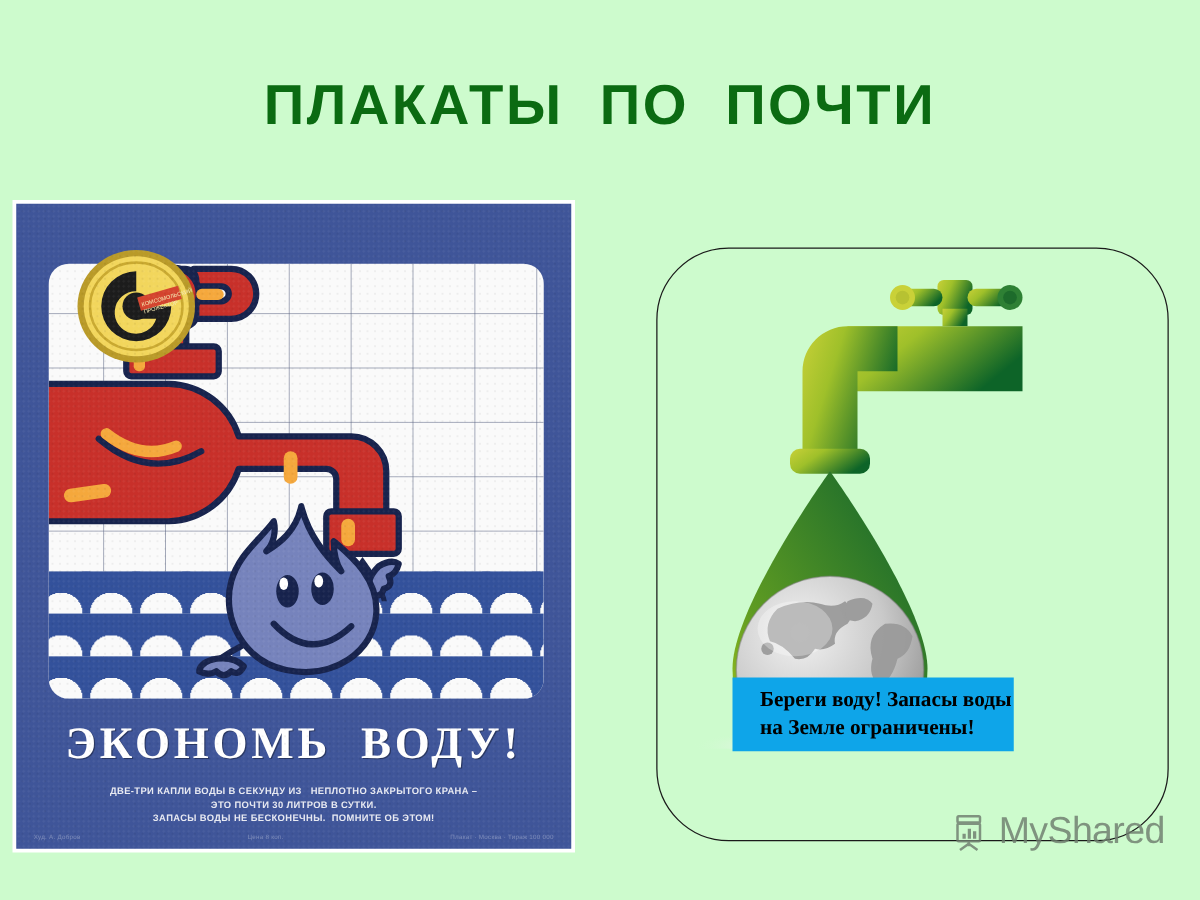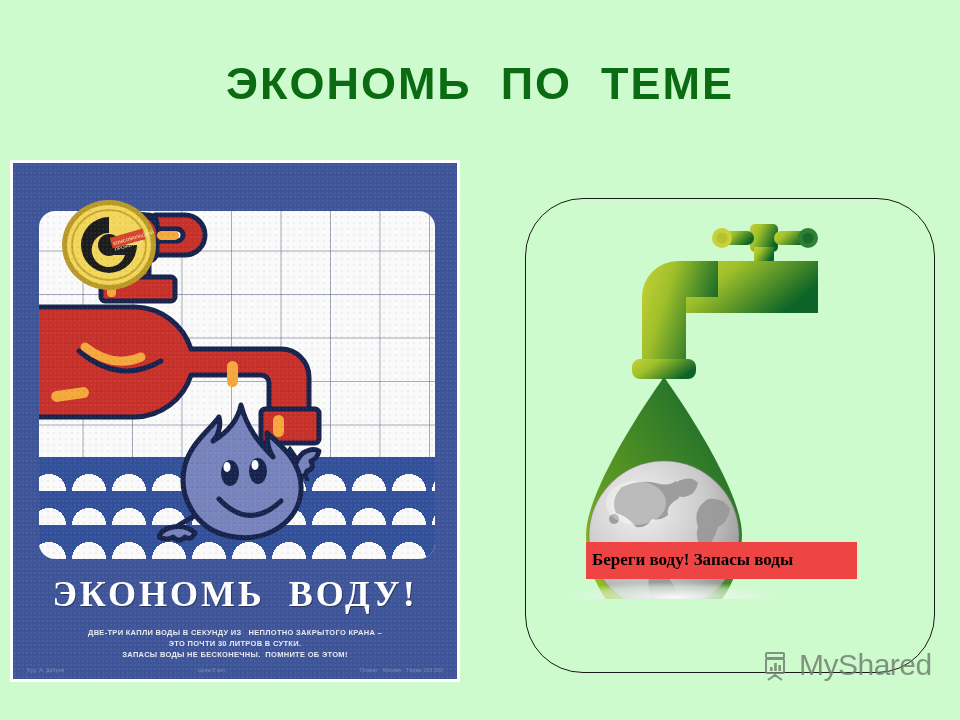--- a/index.html
+++ b/index.html
@@ -180,23 +180,23 @@
     position: absolute;
     left: 0;
     top: 0;
     width: 410px;
     height: 400px;
   }
   #eco-caption {
     position: absolute;
     left: 60px;
     top: 343px;
-    width: 271px;
-    background: #ef4444;
-    padding: 7px 8px 8px 6px;
+    width: 225px;
+    background: #0ea5e9;
+    padding: 7px 8px 8px 22px;
     box-sizing: border-box;
     font-family: "Liberation Serif", serif;
     font-weight: bold;
     font-size: 17px;
     line-height: 22px;
     color: #000000;
   }
   #eco-caption div { white-space: nowrap; }
 
   
@@ -215,21 +215,21 @@
     font-size: 30px;
     letter-spacing: -0.5px;
     color: #6E7D6E;
   }
 </style>
 </head>
 <body>
 
 <div id="slide">
 
-  <div id="slide-title">ЭКОНОМЬ  ПО  ТЕМЕ</div>
+  <div id="slide-title">ПЛАКАТЫ  ПО  ПОЧТИ</div>
 
   <div id="poster-left">
     <div id="poster-left-inner">
 
       <div id="tile-panel">
         <div id="tile-grid"></div>
 
         <div class="wave-row blue" id="wave1">
           <div class="scallops"></div>
         </div>
@@ -431,20 +431,21 @@
         </g>
         <circle cx="138" cy="337" r="75" fill="none" stroke="#7E7E7E" stroke-width="1.2" opacity="0.5"></circle>
         <ellipse cx="110" cy="304" rx="30" ry="22" fill="#ffffff" opacity="0.30"></ellipse>
       </g>
 
       <ellipse cx="148" cy="398" rx="120" ry="15" fill="url(#shadowGrad)"></ellipse>
     </svg>
 
     <div id="eco-caption">
       <div>Береги воду! Запасы воды</div>
+      <div>на Земле ограничены!</div>
     </div>
   </div>
 
   <div id="watermark">
     <svg width="30" height="32" viewBox="0 0 30 32">
       <g fill="none" stroke="#6E7D6E" stroke-width="2">
         <rect x="4" y="3" width="18" height="5" rx="1"></rect>
         <rect x="4" y="9" width="18" height="14" rx="1"></rect>
         <path d="M13 23 v4"></path>
         <path d="M6 30 l7 -5 l7 5"></path>

